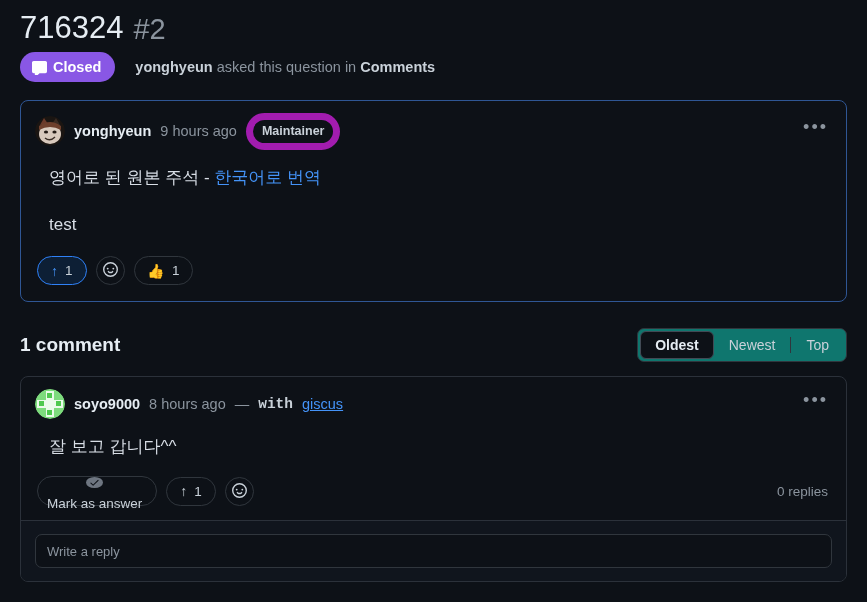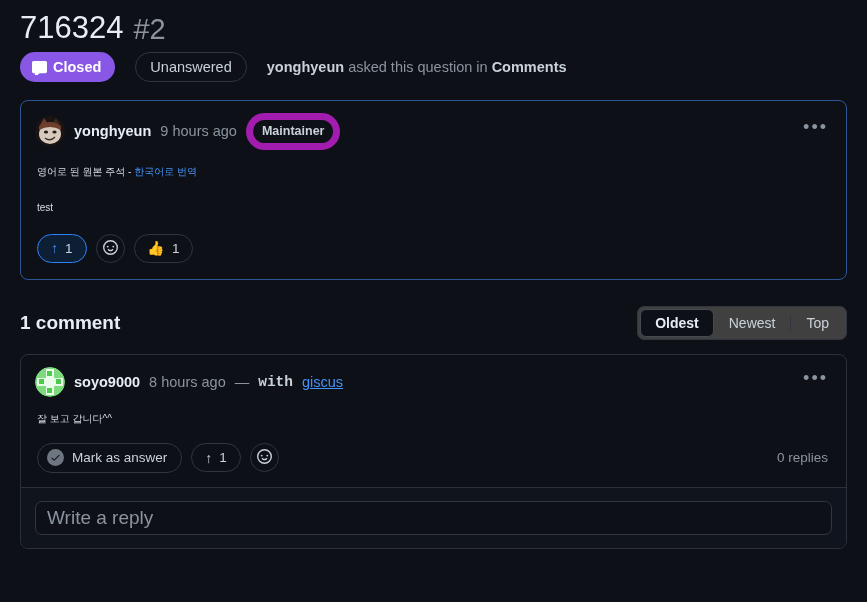--- a/index.html
+++ b/index.html
@@ -71,21 +71,21 @@
     border-radius: 999px; padding: 2px 9px;
     font-size: 12.5px; font-weight: bold; line-height: 1.5;
   }
   .kebab {
     position: absolute; right: 14px; top: 50%; transform: translateY(-50%);
     color: #8b949e; font-size: 18px; letter-spacing: 2px;
     padding: 2px 4px; border-radius: 6px; line-height: 1;
   }
 
   .card-body { padding: 10px 16px 2px 16px; }
-  .body-line { font-size: 10px; color: #d8dee6; line-height: 1.6; margin: 0 0 0 0; }
+  .body-line { font-size: 17px; color: #d8dee6; line-height: 1.6; margin: 0 0 0 12px; }
   .body-line + .body-line { margin-top: 20px; }
   .body-line .inline-link { color: #4493f8; text-decoration: none; }
 
   
   .reactions { display: flex; align-items: center; gap: 9px; padding: 16px 16px 16px 16px; }
   .pill {
     display: inline-flex; align-items: center; gap: 7px;
     border-radius: 999px; height: 29px; padding: 0 13px;
     font-size: 13.5px; line-height: 1;
     border: 1px solid #30363d; color: #c9d1d9; background: transparent;
@@ -99,58 +99,58 @@
 
   
   .section-row {
     display: flex; align-items: center; justify-content: space-between;
     margin-top: 24px; height: 38px; text-align: right;
   }
   .section-title { font-size: 19px; font-weight: bold; color: #e6edf3; }
 
   .segmented {
     display: inline-flex; align-items: center;
-    background: #404040; border: 1px solid #30363d;
+    background: #0f766e; border: 1px solid #30363d;
     border-radius: 7px; height: 34px; padding: 2px;
   }
   .seg {
     display: inline-flex; align-items: center; justify-content: center;
     height: 28px; padding: 0 14px; font-size: 14px; color: #c9d1d9;
     border-radius: 6px; border: 1px solid transparent;
   }
   .seg.active { background: #0d1117; border-color: #414a55; font-weight: bold; color: #e6edf3; }
   .seg-divider { width: 1px; height: 16px; background: #30363d; }
 
   
   .actions-row {
     display: flex; align-items: center; justify-content: space-between;
     padding: 14px 16px 14px 16px;
   }
   .actions-left { display: flex; align-items: center; gap: 9px; }
   .mark-pill {
     display: inline-flex; align-items: center; gap: 8px;
     border: 1px solid #30363d; border-radius: 999px;
-    height: 30px; padding: 0 14px 0 9px; font-size: 13.5px; color: #c9d1d9;
+    height: 30px; padding: 0 14px 0 9px; font-size: 13.5px; color: #c9d1d9; flex-direction: column;
   }
   .check-circle {
     width: 17px; height: 17px; border-radius: 50%;
     background: #6e7681; display: inline-flex; align-items: center; justify-content: center;
   }
   .replies-count { font-size: 13.5px; color: #8b949e; padding-right: 2px; }
 
   .reply-panel {
     border-top: 1px solid #2b313a;
     background: #10151d;
     padding: 13px 14px;
     border-radius: 0 0 7px 7px;
   }
   .reply-input {
     width: 100%; height: 34px;
     background: #0d1117; border: 1px solid #30363d; border-radius: 7px;
-    color: #c9d1d9; font-size: 19px;
+    color: #c9d1d9; font-size: 13px;
     padding: 0 11px;
     font-family: "Liberation Sans", sans-serif;
     outline: none;
   }
   .reply-input::placeholder { color: #8b949e; }
 </style>
 </head>
 <body>
 
 <div class="page">
@@ -163,21 +163,20 @@
   <div class="meta-row">
     <span class="badge-closed">
       <span>
         <svg width="15" height="15" viewBox="0 0 16 16" fill="#ffffff" aria-hidden="true">
           <path d="M1.75 1h12.5c.966 0 1.75.784 1.75 1.75v9.5A1.75 1.75 0 0 1 14.25 14H8.061l-2.574 2.573A1.458 1.458 0 0 1 3 15.543V14H1.75A1.75 1.75 0 0 1 0 12.25v-9.5C0 1.784.784 1 1.75 1Zm9.78 3.72a.75.75 0 0 1 0 1.06l-3.25 3.25a.75.75 0 0 1-1.06 0L5.47 7.28a.75.75 0 0 1 1.06-1.06l1.22 1.22 2.72-2.72a.75.75 0 0 1 1.06 0Z"></path>
         </svg>
       </span>
       <span>Closed</span>
     </span>
 
-    <span class="badge-outline">Unanswered</span>
 
     <span class="meta-text"><b>yonghyeun</b><span> asked this question in </span><b>Comments</b></span>
   </div>
 
   <div class="card highlight">
     <div class="card-head">
       <span class="avatar">
         <svg width="30" height="30" viewBox="0 0 30 30" aria-hidden="true">
           <defs>
               <clipPath id="cl1">

